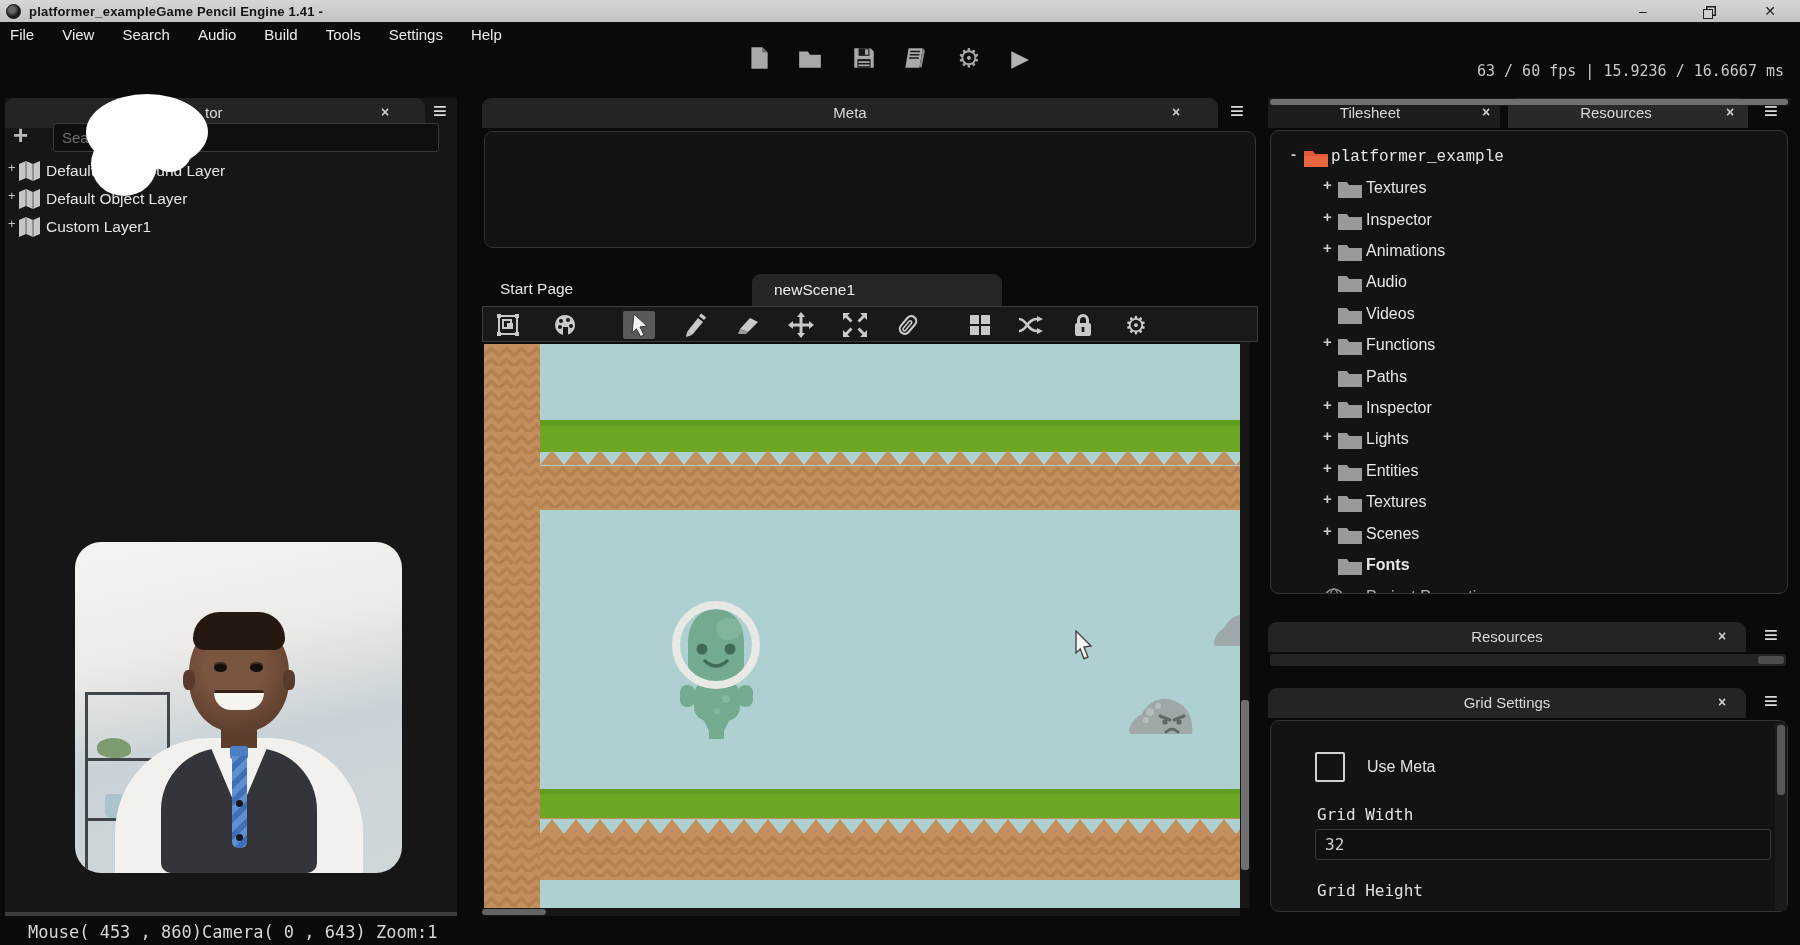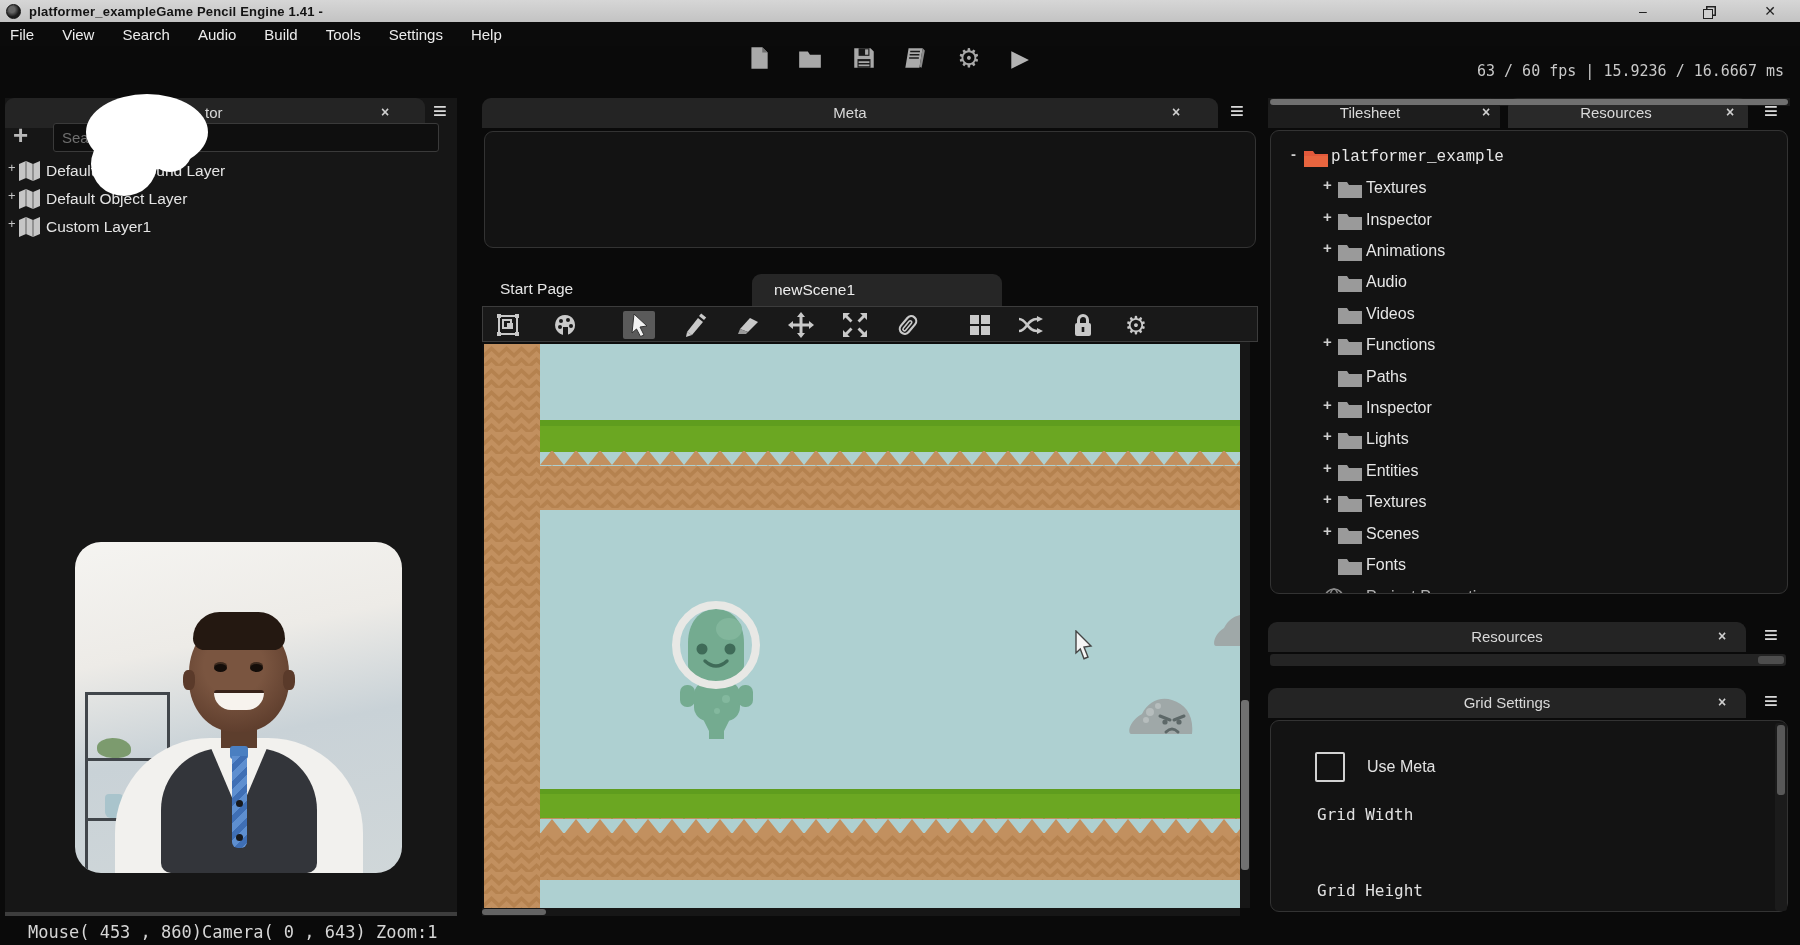--- a/index.html
+++ b/index.html
@@ -503,21 +503,21 @@
             </svg></span>
         <span class="tree-label" style="left:95px;">Textures</span>
       </div>
       <div class="tree-row" style="top:391px;">
         <span class="tree-exp" style="left:52px;">+</span>
         <span class="tree-folder" style="left:66px;"><svg viewBox="0 0 26 20">
               <path d="M1 3 h9 l2 3 h13 v13 h-24 z" fill="#9a9a9a"></path>
             </svg></span>
         <span class="tree-label" style="left:95px;">Scenes</span>
       </div>
-      <div class="tree-row" style="top:422px;">
+      <div class="tree-row" style="top:422px;font-weight:bold;">
         <span class="tree-folder" style="left:66px;"><svg viewBox="0 0 26 20">
               <path d="M1 3 h9 l2 3 h13 v13 h-24 z" fill="#9a9a9a"></path>
             </svg></span>
         <span class="tree-label" style="left:95px;">Fonts</span>
       </div>
       <div class="tree-row" style="top:454px; opacity:.75;">
         <span class="tree-folder" style="left:52px; top:2px;"><svg viewBox="0 0 26 20">
               <circle cx="11" cy="11" r="9" fill="none" stroke="#b5b5b5" stroke-width="1.6"></circle>
               <ellipse cx="11" cy="11" rx="4" ry="9" fill="none" stroke="#b5b5b5" stroke-width="1.3"></ellipse>
               <path d="M2 11 h18" stroke="#b5b5b5" stroke-width="1.3"></path>
@@ -540,20 +540,21 @@
 
     <div id="grid-tab" class="panel-tab">
       <span class="panel-title">Grid Settings</span>
       <span class="tab-close" style="left:450px;">×</span>
     </div>
     <span class="ham" style="left:496px; top:592px;">≡</span>
     <div id="grid-body" class="panel-body">
       <div id="grid-check"></div>
       <span id="grid-usegrid">Use Meta</span>
       <span class="grid-lbl mono" style="top:84px;">Grid Width</span>
+      <input id="grid-width-input" class="mono" value="32" style="">
       <span class="grid-lbl mono" style="top:160px;">Grid Height</span>
       <div id="grid-vscroll">
           <div id="grid-vthumb"></div>
         </div>
     </div>
   </div>
 
   <div id="statusbar" class="abs">
     <span id="status-text" class="mono">Mouse( 453 , 860)Camera( 0 , 643) Zoom:1</span>
   </div>

